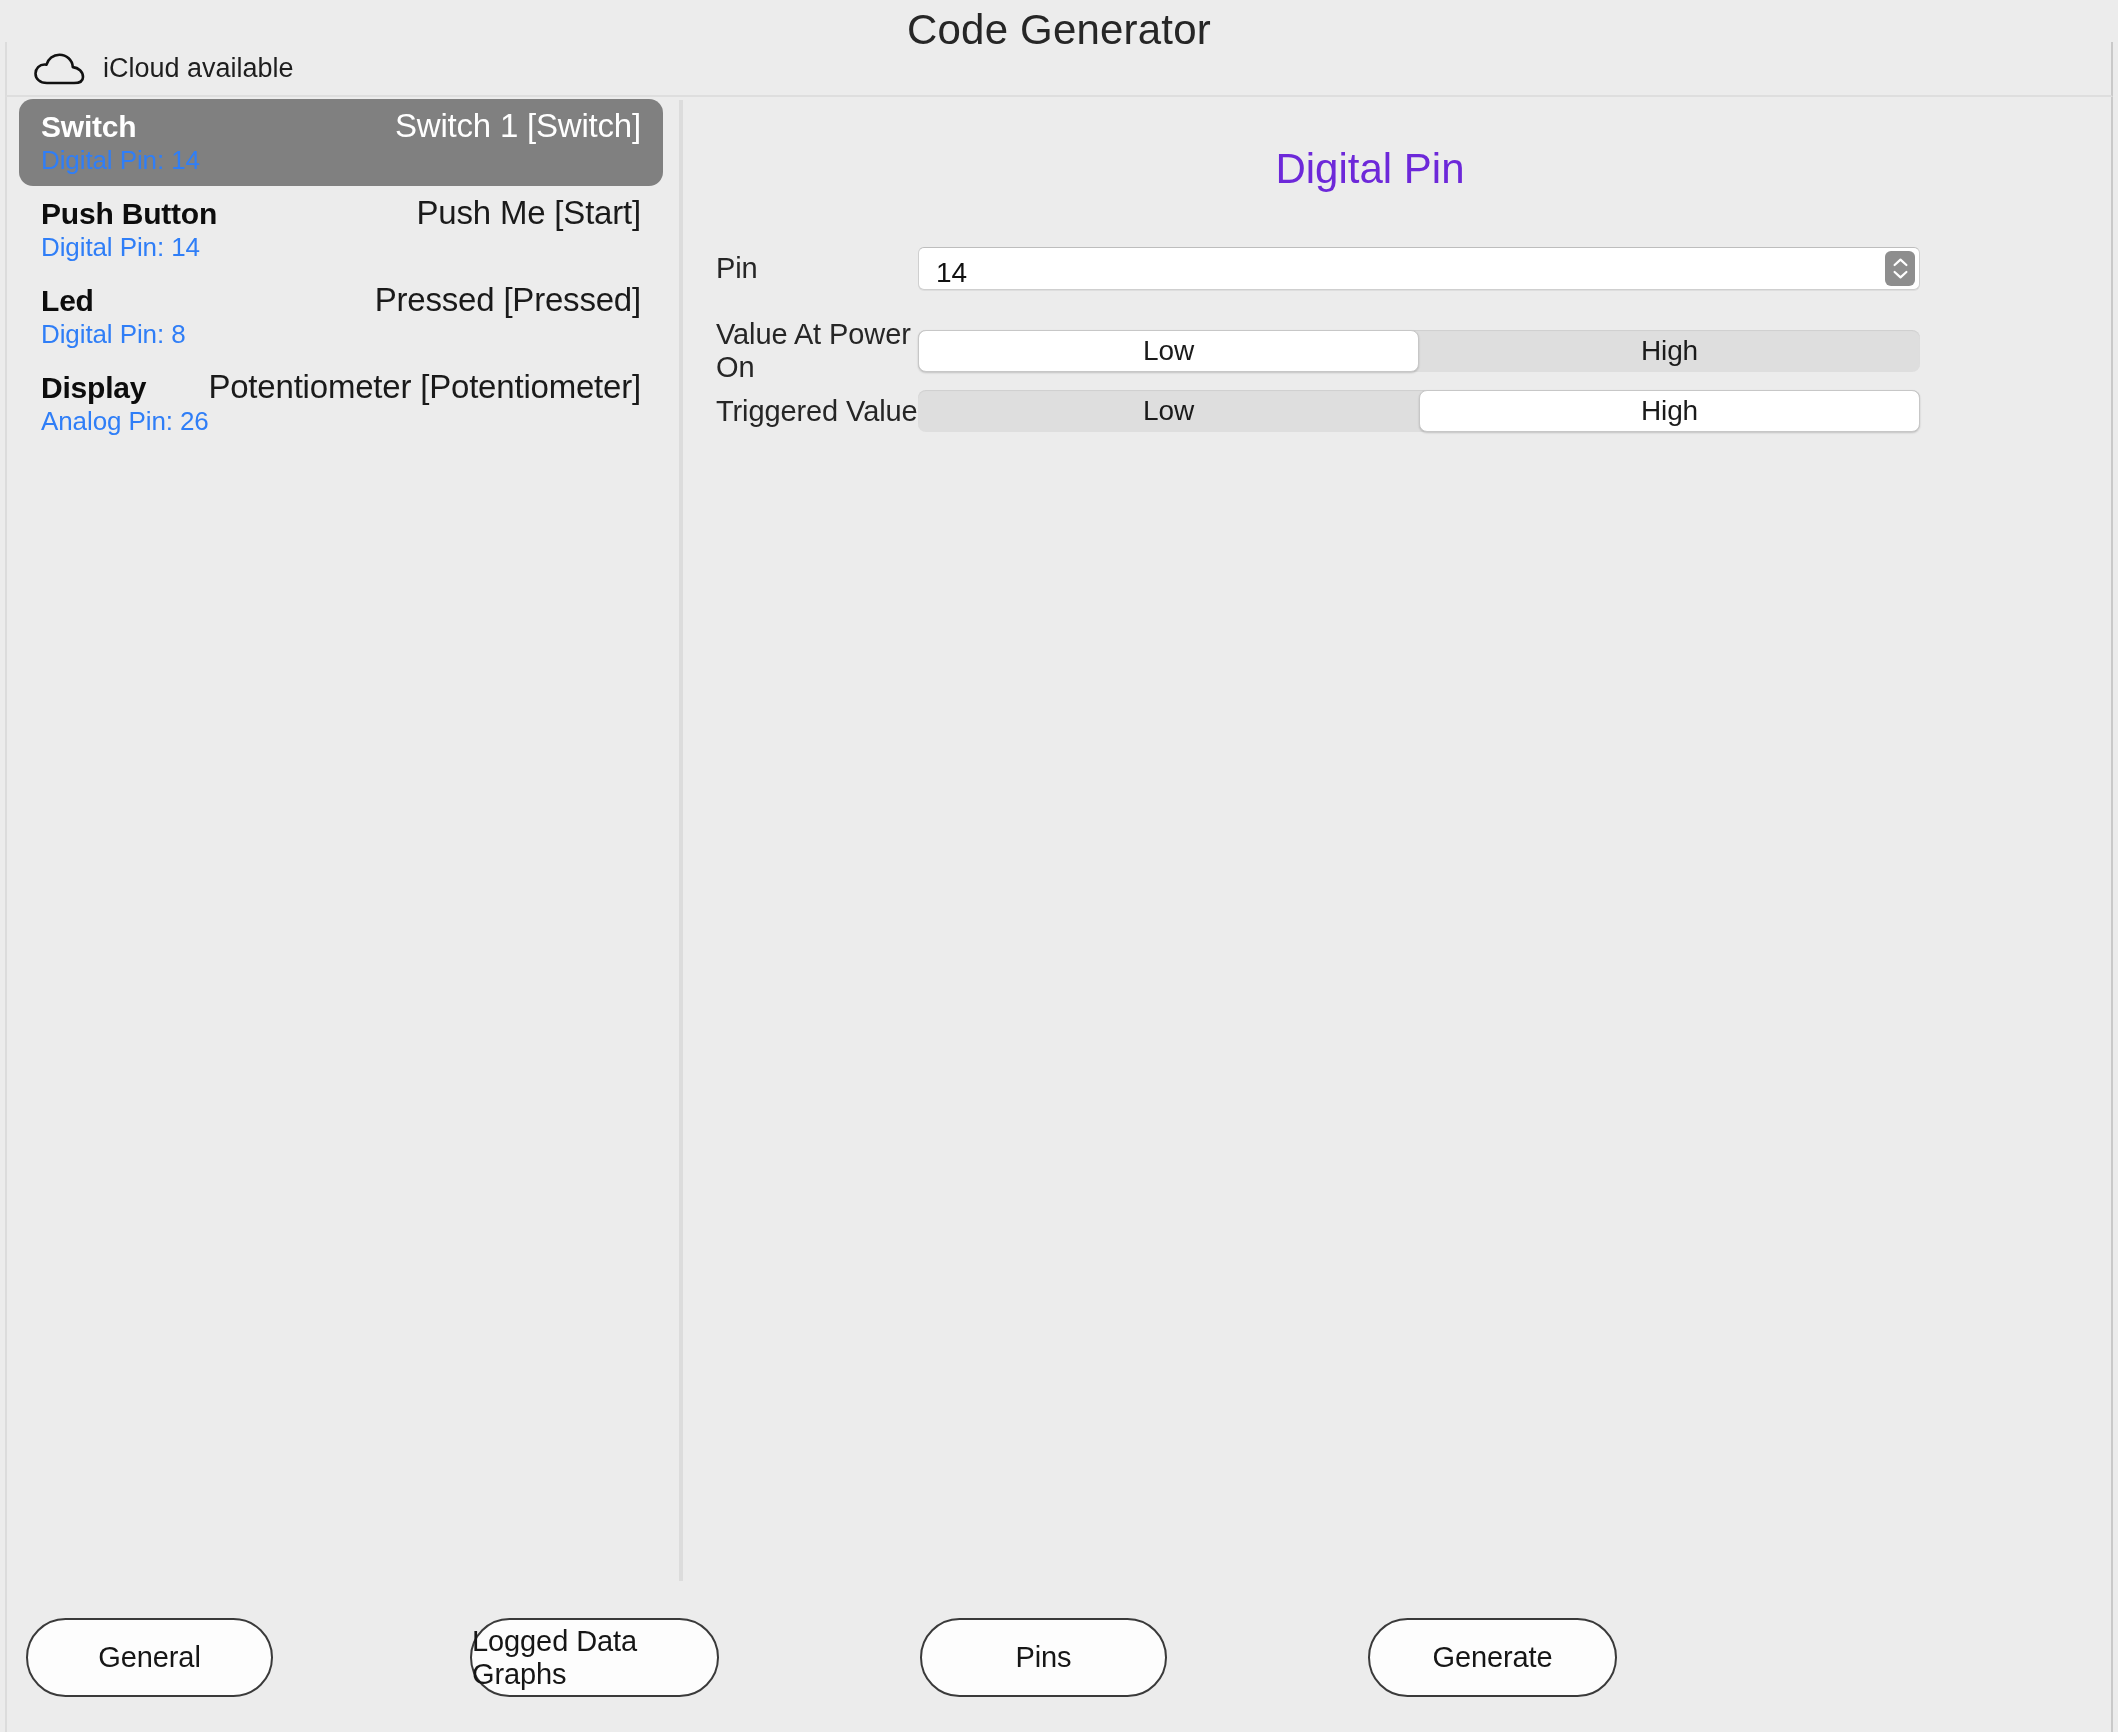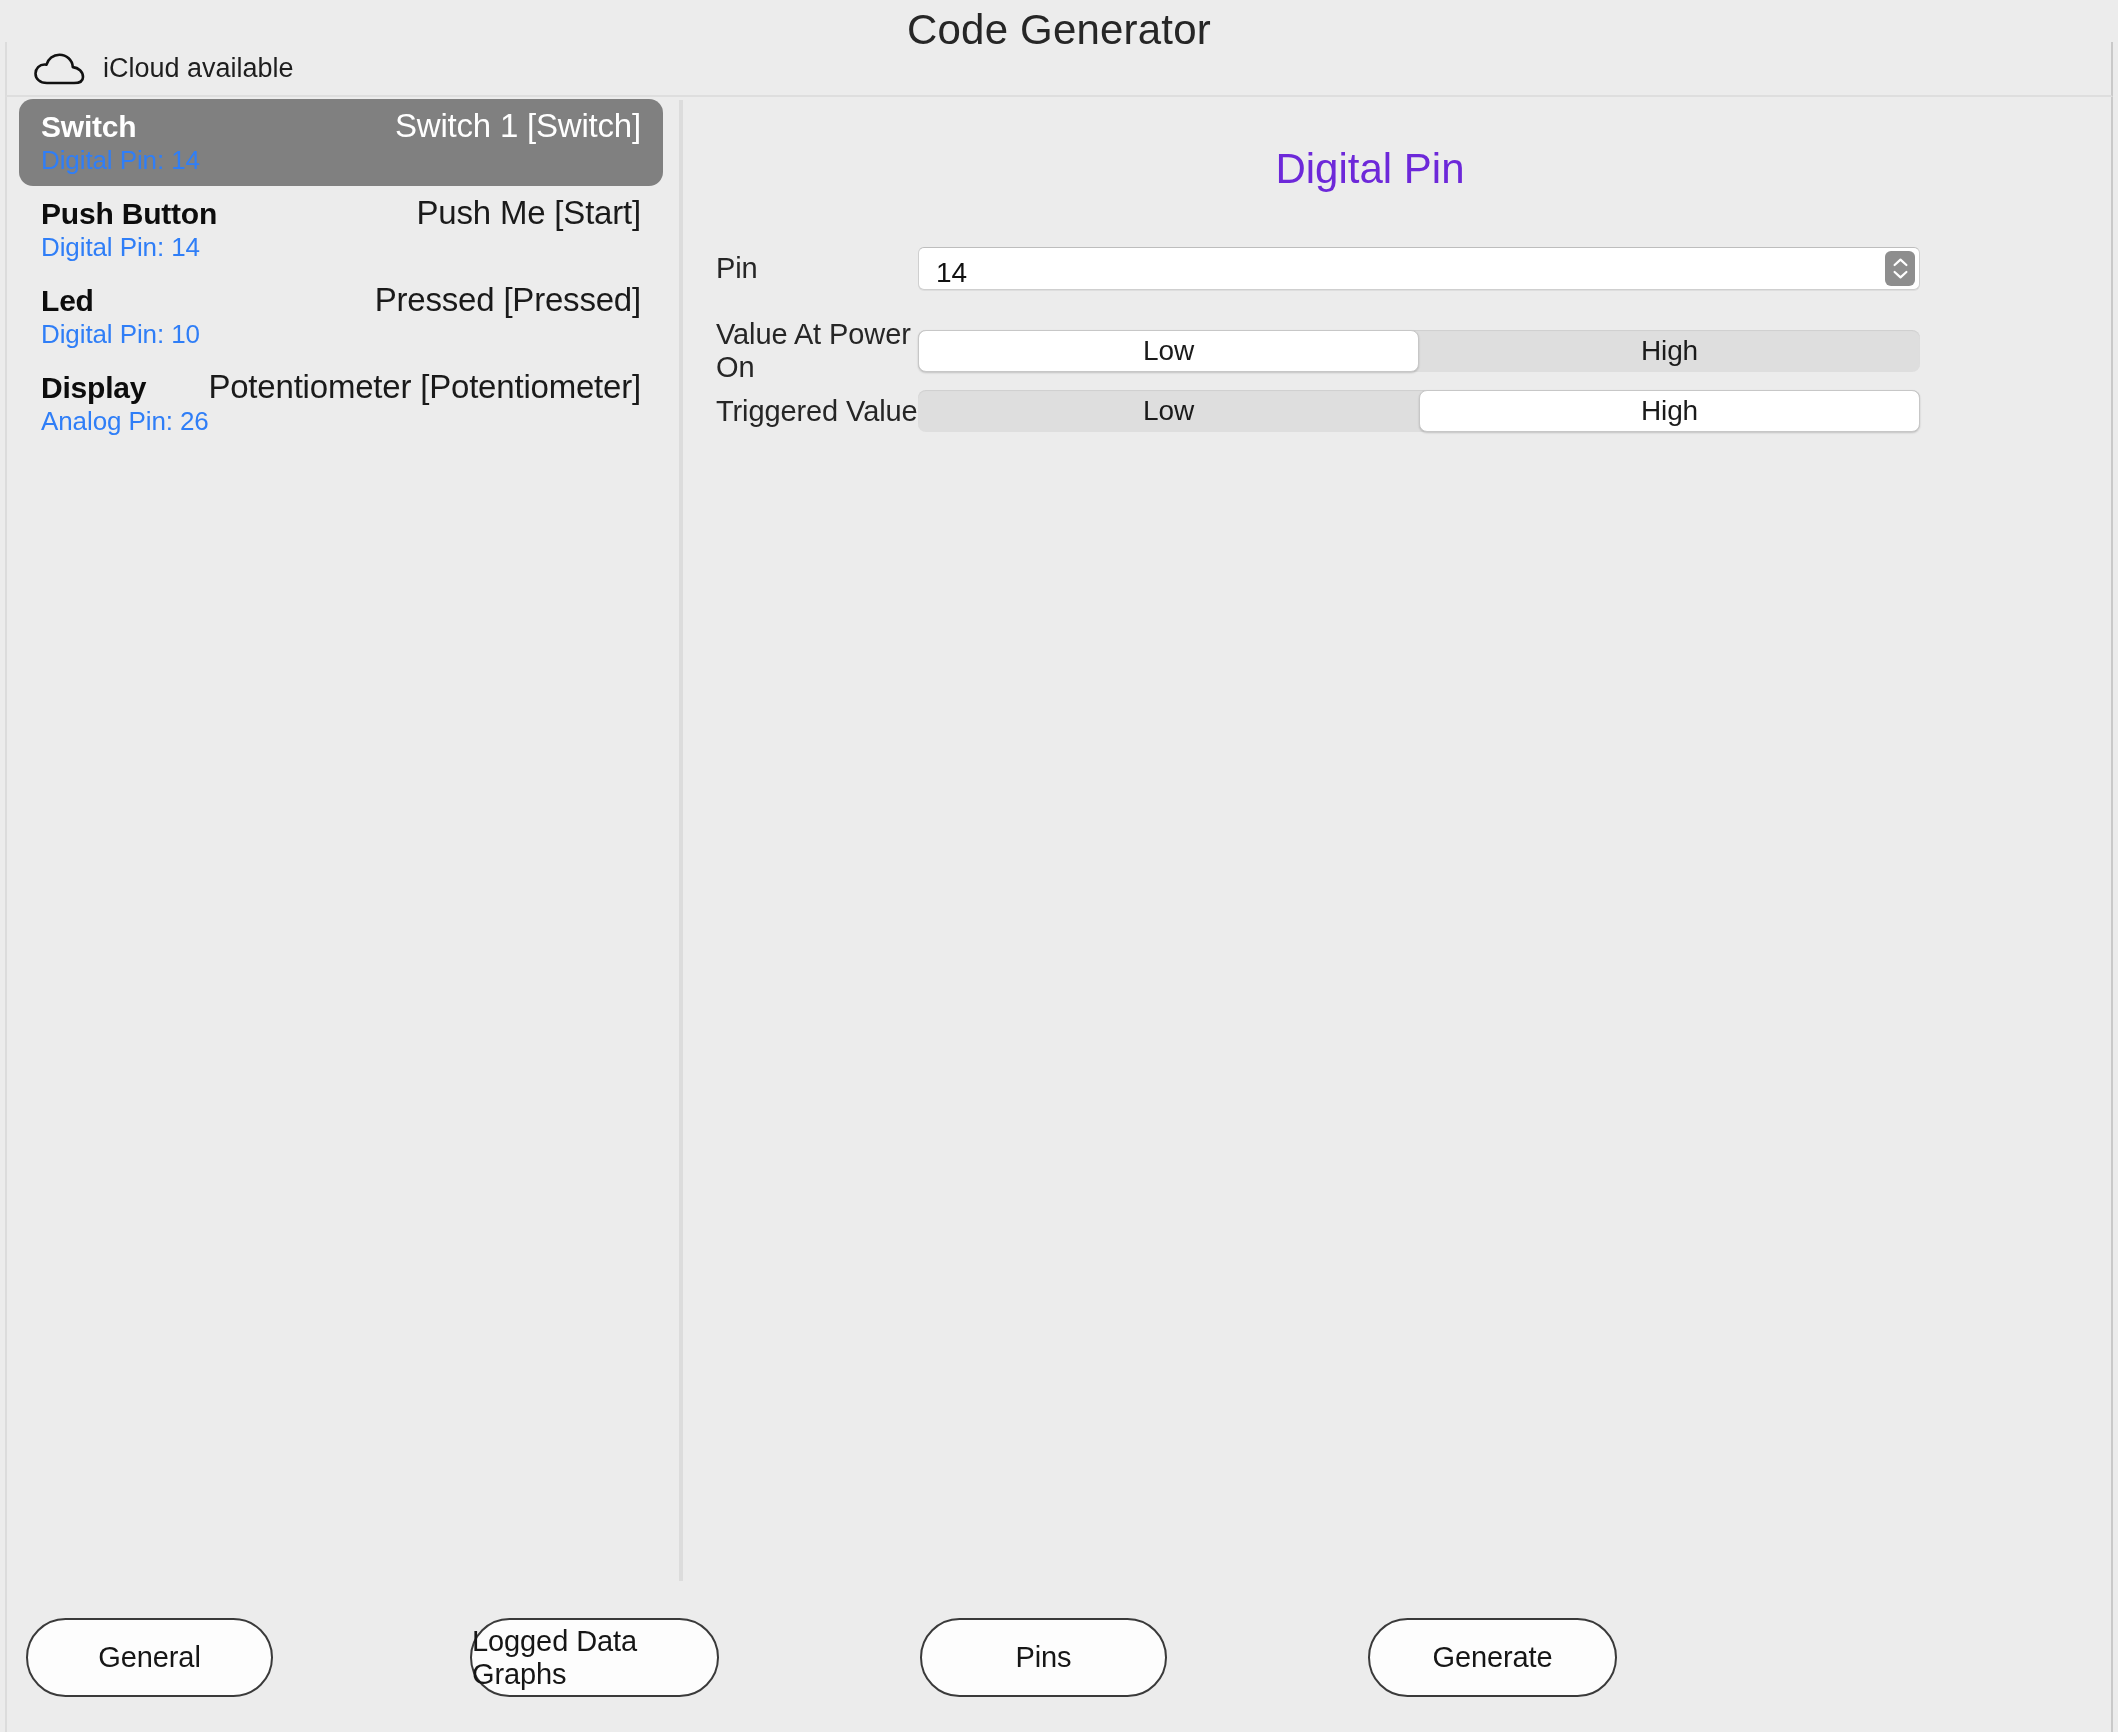--- a/index.html
+++ b/index.html
@@ -301,21 +301,21 @@
           <span class="item-name">Push Me [Start]</span>
         </div>
         <div class="item-pin">Digital Pin: 14</div>
       </div>
 
       <div class="list-item">
         <div class="item-row">
           <span class="item-type">Led</span>
           <span class="item-name">Pressed [Pressed]</span>
         </div>
-        <div class="item-pin">Digital Pin: 10</div>
+        <div class="item-pin">Digital Pin: 8</div>
       </div>
 
       <div class="list-item">
         <div class="item-row">
           <span class="item-type">Display</span>
           <span class="item-name">Potentiometer [Potentiometer]</span>
         </div>
         <div class="item-pin">Analog Pin: 26</div>
       </div>
 

